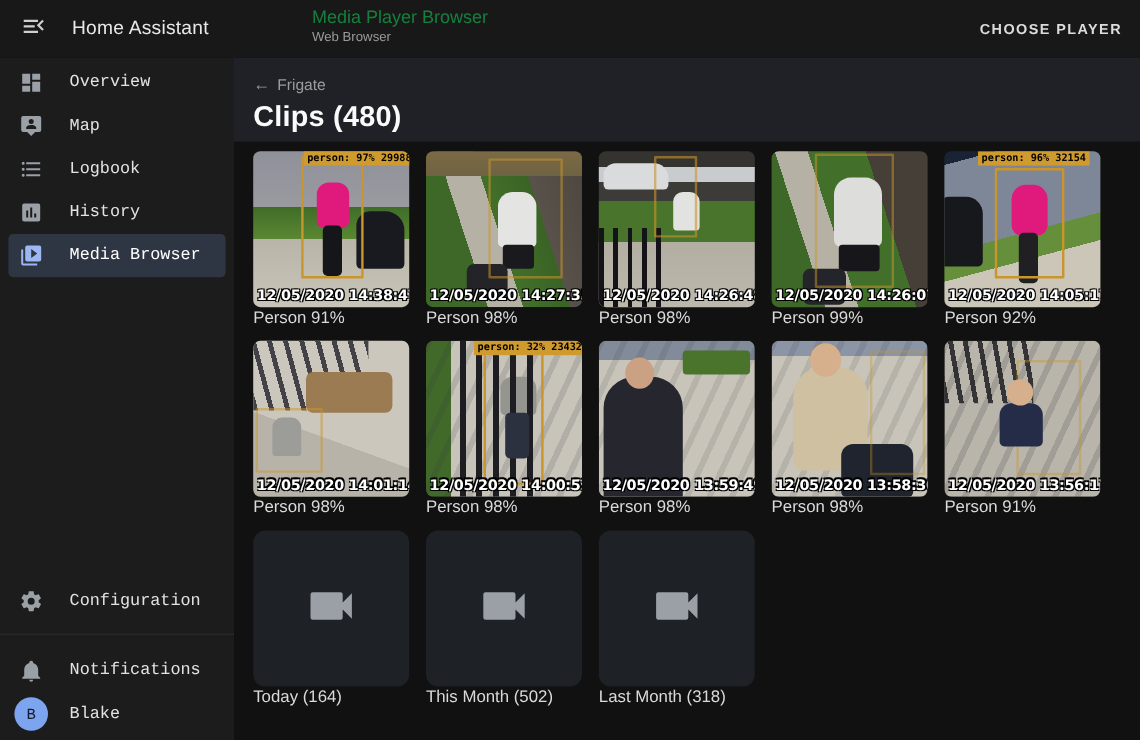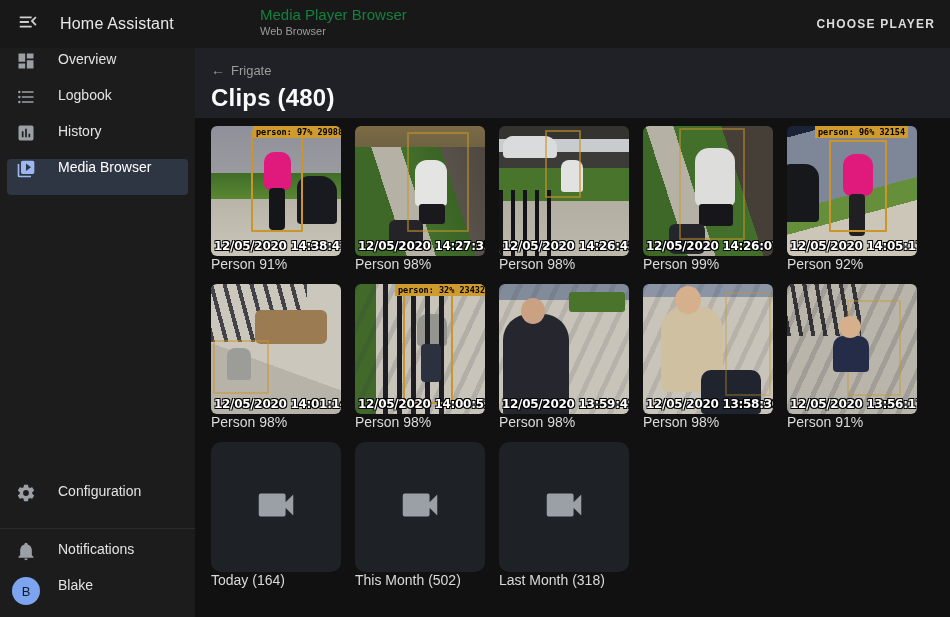--- a/index.html
+++ b/index.html
@@ -15,22 +15,22 @@
   .media-heading { position:absolute; left:260px; top:6px; }
   .media-heading .t1 { color:#15803d; font-size:15px; }
   .media-heading .t2 { color:#9b9b9b; font-size:11px; margin-top:2px; }
   .choose-player { position:absolute; right:15px; top:0; height:48px; display:flex; align-items:center;
     color:#dcdcdc; font-size:12px; font-weight:700; letter-spacing:1.2px; cursor:pointer; }
 
   
   .sidebar { position:absolute; left:0; top:48px; width:195px; height:569px; background:#1c1c1c;
     display:flex; flex-direction:column; }
   .nav-group { padding-top:3px; }
-  .nav-item { height:36px; display:flex; padding-left:16px; cursor:pointer;
-    color:#e3e3e3; font-size:14px; }
+  .nav-item { height:36px; display:flex; align-items:center; padding-left:16px; cursor:pointer;
+    color:#e3e3e3; font-size:14px;font-family:Liberation Mono, monospace; }
   .nav-item .nav-icon { width:20px; height:20px; color:#9aa0a6; flex:0 0 20px; }
   .nav-item .nav-icon svg { width:20px; height:20px; display:block; }
   .nav-label { margin-left:22px; white-space:nowrap; }
   .nav-item.selected { margin:0 7px; padding-left:9px; border-radius:4px; background:#2e3643; }
   .nav-item.selected .nav-icon { color:#9cb7f1; }
   .nav-item.selected .nav-label { color:#fff; font-weight:500; }
   .spacer { flex:1; }
   .divider { height:1px; background:#2c2c2c; margin:9px 0; }
   .avatar { width:28px; height:28px; border-radius:50%; background:#7da4ee; color:#101b2c;
     display:flex; align-items:center; justify-content:center; font-size:13px; font-weight:500;
@@ -153,20 +153,28 @@
       <span class="nav-icon">
         <svg viewBox="0 0 24 24" fill="currentColor">
             <path d="M13,3V9H21V3M13,21H21V11H13M3,21H11V15H3M3,13H11V3H3"></path>
           </svg>
       </span>
       <span class="nav-label">Overview</span>
     </div>
     <div class="nav-item">
       <span class="nav-icon">
         <svg viewBox="0 0 24 24" fill="currentColor">
+            <path d="M20,2H4A2,2 0 0,0 2,4V16A2,2 0 0,0 4,18H8L12,22L16,18H20A2,2 0 0,0 22,16V4A2,2 0 0,0 20,2M12,5A2.5,2.5 0 0,1 14.5,7.5A2.5,2.5 0 0,1 12,10A2.5,2.5 0 0,1 9.5,7.5A2.5,2.5 0 0,1 12,5M17,15H7V13.5C7,11.83 10.33,11 12,11C13.67,11 17,11.83 17,13.5V15Z"></path>
+          </svg>
+      </span>
+      <span class="nav-label">Map</span>
+    </div>
+    <div class="nav-item">
+      <span class="nav-icon">
+        <svg viewBox="0 0 24 24" fill="currentColor">
             <path d="M7,5H21V7H7V5M7,13V11H21V13H7M4,4.5A1.5,1.5 0 0,1 5.5,6A1.5,1.5 0 0,1 4,7.5A1.5,1.5 0 0,1 2.5,6A1.5,1.5 0 0,1 4,4.5M4,10.5A1.5,1.5 0 0,1 5.5,12A1.5,1.5 0 0,1 4,13.5A1.5,1.5 0 0,1 2.5,12A1.5,1.5 0 0,1 4,10.5M7,19V17H21V19H7M4,16.5A1.5,1.5 0 0,1 5.5,18A1.5,1.5 0 0,1 4,19.5A1.5,1.5 0 0,1 2.5,18A1.5,1.5 0 0,1 4,16.5Z"></path>
           </svg>
       </span>
       <span class="nav-label">Logbook</span>
     </div>
     <div class="nav-item">
       <span class="nav-icon">
         <svg viewBox="0 0 24 24" fill="currentColor">
             <path d="M19,3H5A2,2 0 0,0 3,5V19A2,2 0 0,0 5,21H19A2,2 0 0,0 21,19V5A2,2 0 0,0 19,3M9,17H7V10H9V17M13,17H11V7H13V17M17,17H15V13H17V17Z"></path>
           </svg>

